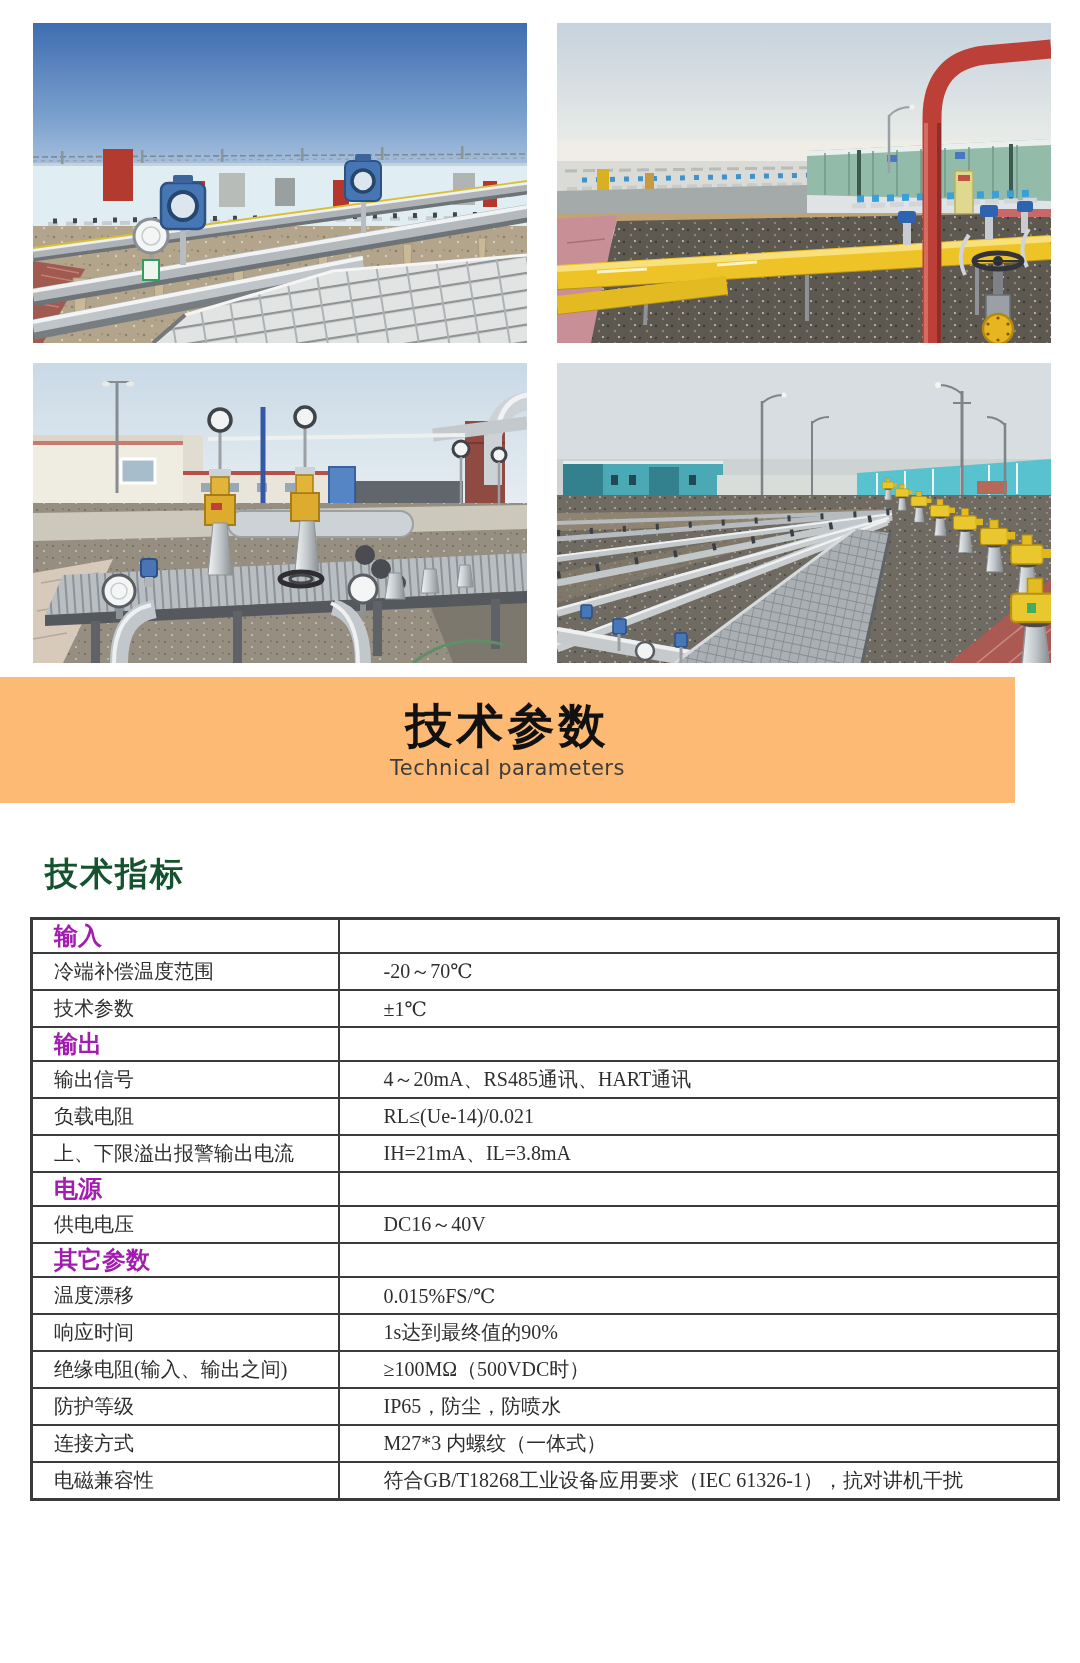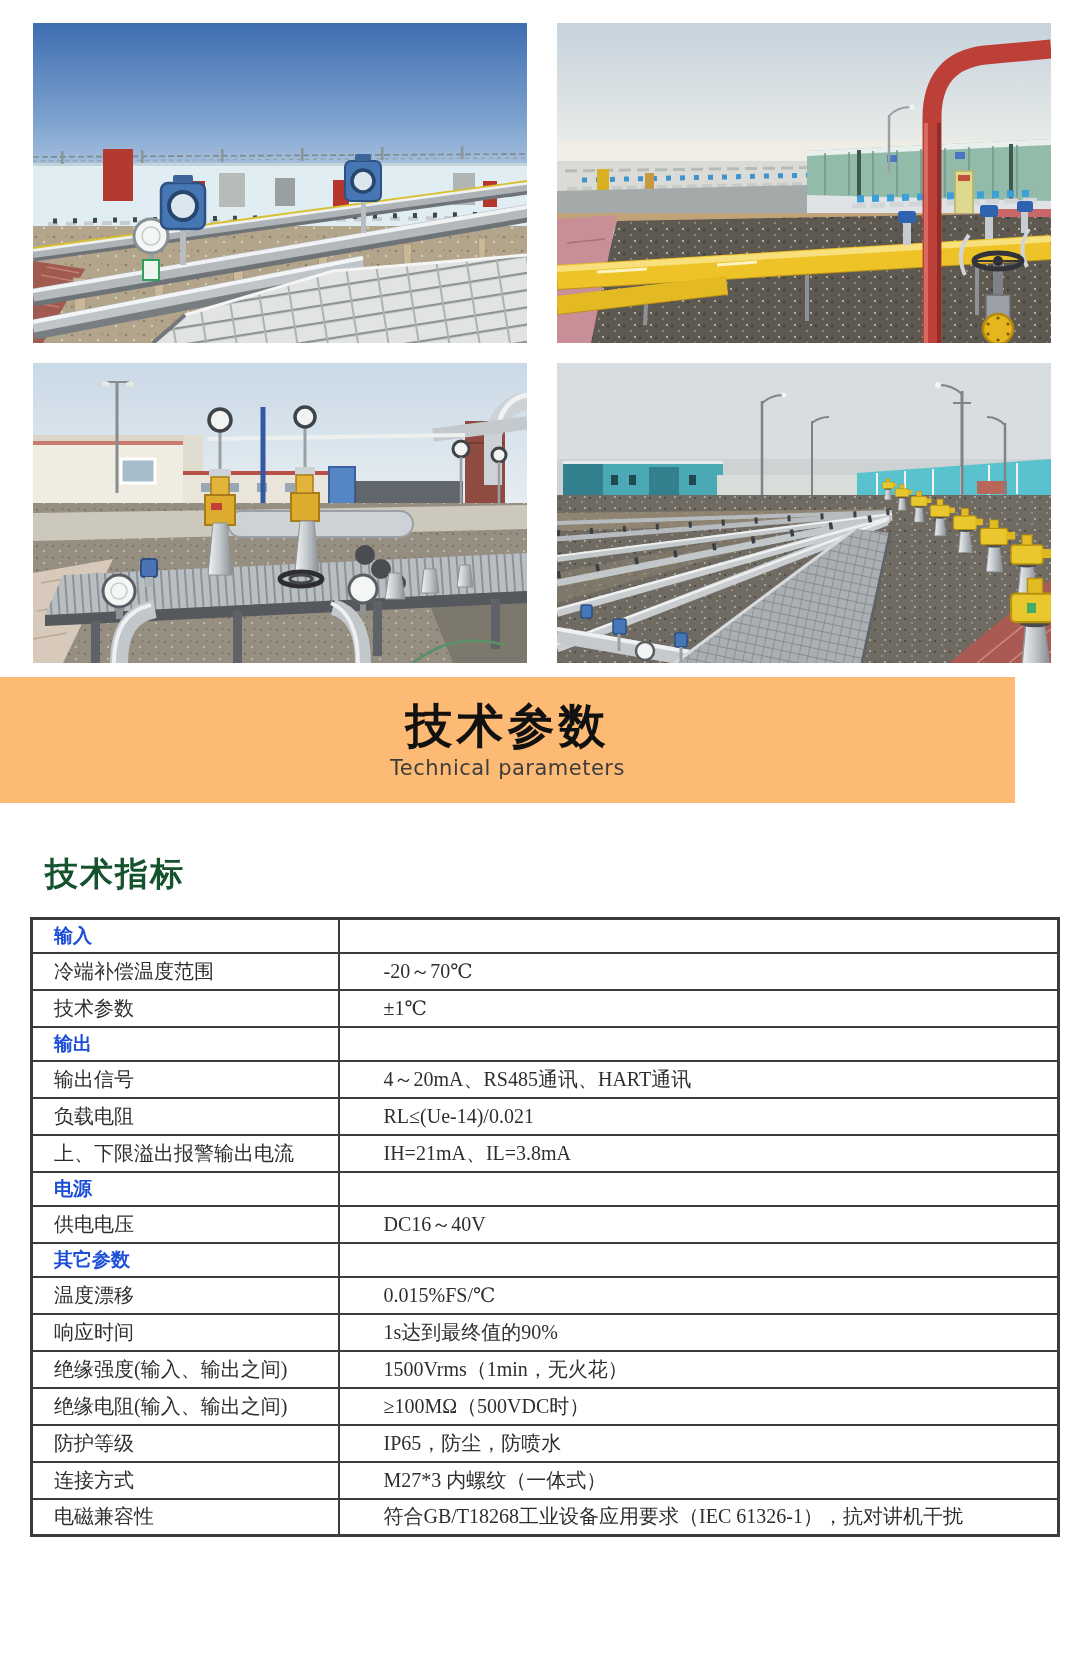--- a/index.html
+++ b/index.html
@@ -32,21 +32,21 @@
     border:3px solid #3b3b3b;
     font-family:"Liberation Serif","DejaVu Serif",serif;
   }
   .spec-table td {
     border:2px solid #3b3b3b; height:37px; vertical-align:middle;
     font-size:20px; color:#2e2e2e; white-space:nowrap; overflow:hidden;
   }
   .spec-table tr.section td { height:34px; }
   .spec-table td.label { width:307px; padding-left:21px; }
   .spec-table td.value { padding-left:44px; }
-  .spec-table tr.section td.label { font-weight:bold; font-size:19px; color:#1d4ed8; font-family:Liberation Sans, sans-serif; }
+  .spec-table tr.section td.label { font-weight:bold; font-size:24px; color:#a21caf; font-family:Liberation Sans, sans-serif; }
 </style>
 </head>
 <body>
 
 <div class="page">
 
   <div class="photo" id="photo1" aria-label="Stainless steel pipelines with blue temperature transmitters and a pressure gauge inside a fenced station under a blue sky, steel grating in the foreground">
     <svg width="494" height="320" viewBox="0 0 494 320">
       <defs>
         <linearGradient id="p1sky" x1="0" y1="0" x2="0" y2="1">
@@ -525,24 +525,20 @@
       </tr>
       <tr>
         <td class="label">温度漂移</td>
         <td class="value">0.015%FS/℃</td>
       </tr>
       <tr>
         <td class="label">响应时间</td>
         <td class="value">1s达到最终值的90%</td>
       </tr>
       <tr>
-        <td class="label">绝缘强度(输入、输出之间)</td>
-        <td class="value">1500Vrms（1min，无火花）</td>
-      </tr>
-      <tr>
         <td class="label">绝缘电阻(输入、输出之间)</td>
         <td class="value">≥100MΩ（500VDC时）</td>
       </tr>
       <tr>
         <td class="label">防护等级</td>
         <td class="value">IP65，防尘，防喷水</td>
       </tr>
       <tr>
         <td class="label">连接方式</td>
         <td class="value">M27*3 内螺纹（一体式）</td>

